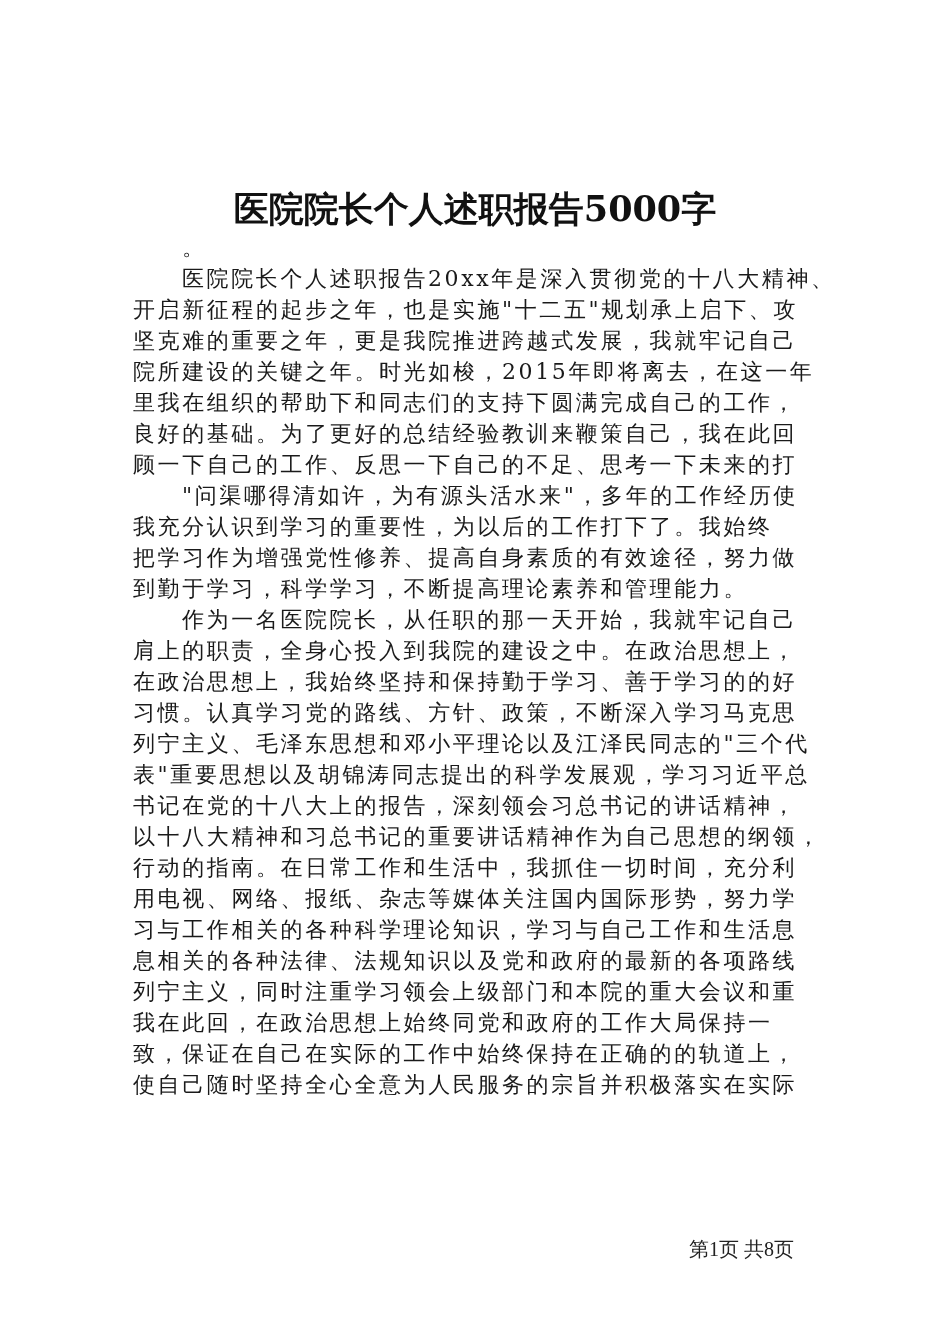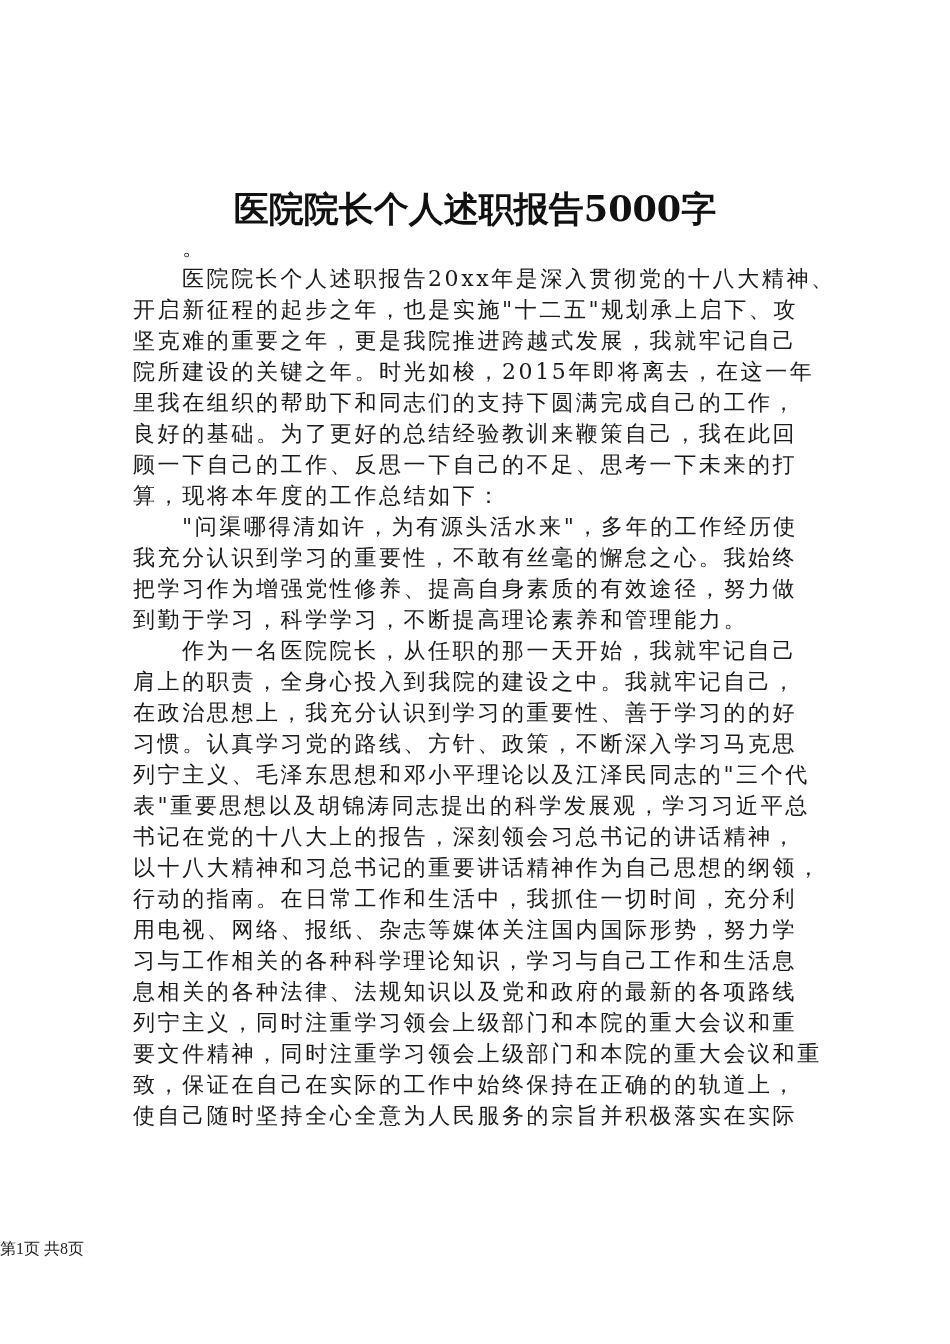--- a/index.html
+++ b/index.html
@@ -17,59 +17,58 @@
     font-family: "DejaVu Serif", "Liberation Serif", serif;
     font-size: 22px; color: #1a1a1a;
   }
   .line {
     height: 31px; line-height: 31px; white-space: nowrap;
     letter-spacing: 2.6px;
   }
   .line.indent { padding-left: 49px; }
   .footer {
     position: absolute; left: 0; width: 794px; top: 1239px;
-    text-align: left;
+    text-align: right;
     font-family: "Liberation Serif", "DejaVu Serif", serif;
-    font-size: 16px; color: #222; line-height: 20px;
+    font-size: 20px; color: #222; line-height: 20px;
   }
 </style>
 </head>
 <body>
 
 <div class="page">
   <div class="title">医院院长个人述职报告5000字</div>
 
   <div class="body" id="doc-body">
     <div class="line indent"><span>。</span></div>
     <div class="line indent"><span>医院院长个人述职报告20xx年是深入贯彻党的十八大精神、</span></div>
     <div class="line"><span>开启新征程的起步之年，也是实施"十二五"规划承上启下、攻</span></div>
     <div class="line"><span>坚克难的重要之年，更是我院推进跨越式发展，我就牢记自己</span></div>
     <div class="line"><span>院所建设的关键之年。时光如梭，2015年即将离去，在这一年</span></div>
     <div class="line"><span>里我在组织的帮助下和同志们的支持下圆满完成自己的工作，</span></div>
     <div class="line"><span>良好的基础。为了更好的总结经验教训来鞭策自己，我在此回</span></div>
     <div class="line"><span>顾一下自己的工作、反思一下自己的不足、思考一下未来的打</span></div>
-    <div class="line"><span>算，现将本年度的工作总结如下：</span></div>
     <div class="line indent"><span>"问渠哪得清如许，为有源头活水来"，多年的工作经历使</span></div>
-    <div class="line"><span>我充分认识到学习的重要性，不敢有丝毫的懈怠之心。我始终</span></div>
+    <div class="line"><span>我充分认识到学习的重要性，为以后的工作打下了。我始终</span></div>
     <div class="line"><span>把学习作为增强党性修养、提高自身素质的有效途径，努力做</span></div>
     <div class="line"><span>到勤于学习，科学学习，不断提高理论素养和管理能力。</span></div>
     <div class="line indent"><span>作为一名医院院长，从任职的那一天开始，我就牢记自己</span></div>
-    <div class="line"><span>肩上的职责，全身心投入到我院的建设之中。我就牢记自己，</span></div>
-    <div class="line"><span>在政治思想上，我充分认识到学习的重要性、善于学习的的好</span></div>
+    <div class="line"><span>肩上的职责，全身心投入到我院的建设之中。在政治思想上，</span></div>
+    <div class="line"><span>在政治思想上，我始终坚持和保持勤于学习、善于学习的的好</span></div>
     <div class="line"><span>习惯。认真学习党的路线、方针、政策，不断深入学习马克思</span></div>
     <div class="line"><span>列宁主义、毛泽东思想和邓小平理论以及江泽民同志的"三个代</span></div>
     <div class="line"><span>表"重要思想以及胡锦涛同志提出的科学发展观，学习习近平总</span></div>
     <div class="line"><span>书记在党的十八大上的报告，深刻领会习总书记的讲话精神，</span></div>
     <div class="line"><span>以十八大精神和习总书记的重要讲话精神作为自己思想的纲领，</span></div>
     <div class="line"><span>行动的指南。在日常工作和生活中，我抓住一切时间，充分利</span></div>
     <div class="line"><span>用电视、网络、报纸、杂志等媒体关注国内国际形势，努力学</span></div>
     <div class="line"><span>习与工作相关的各种科学理论知识，学习与自己工作和生活息</span></div>
     <div class="line"><span>息相关的各种法律、法规知识以及党和政府的最新的各项路线</span></div>
     <div class="line"><span>列宁主义，同时注重学习领会上级部门和本院的重大会议和重</span></div>
-    <div class="line"><span>要文件精神，同时注重学习领会上级部门和本院的重大会议和重</span></div>
+    <div class="line"><span>我在此回，在政治思想上始终同党和政府的工作大局保持一</span></div>
     <div class="line"><span>致，保证在自己在实际的工作中始终保持在正确的的轨道上，</span></div>
     <div class="line"><span>使自己随时坚持全心全意为人民服务的宗旨并积极落实在实际</span></div>
   </div>
 
   <div class="footer">
     <span>第1页 共8页</span>
   </div>
 </div>
 
 </body></html>

